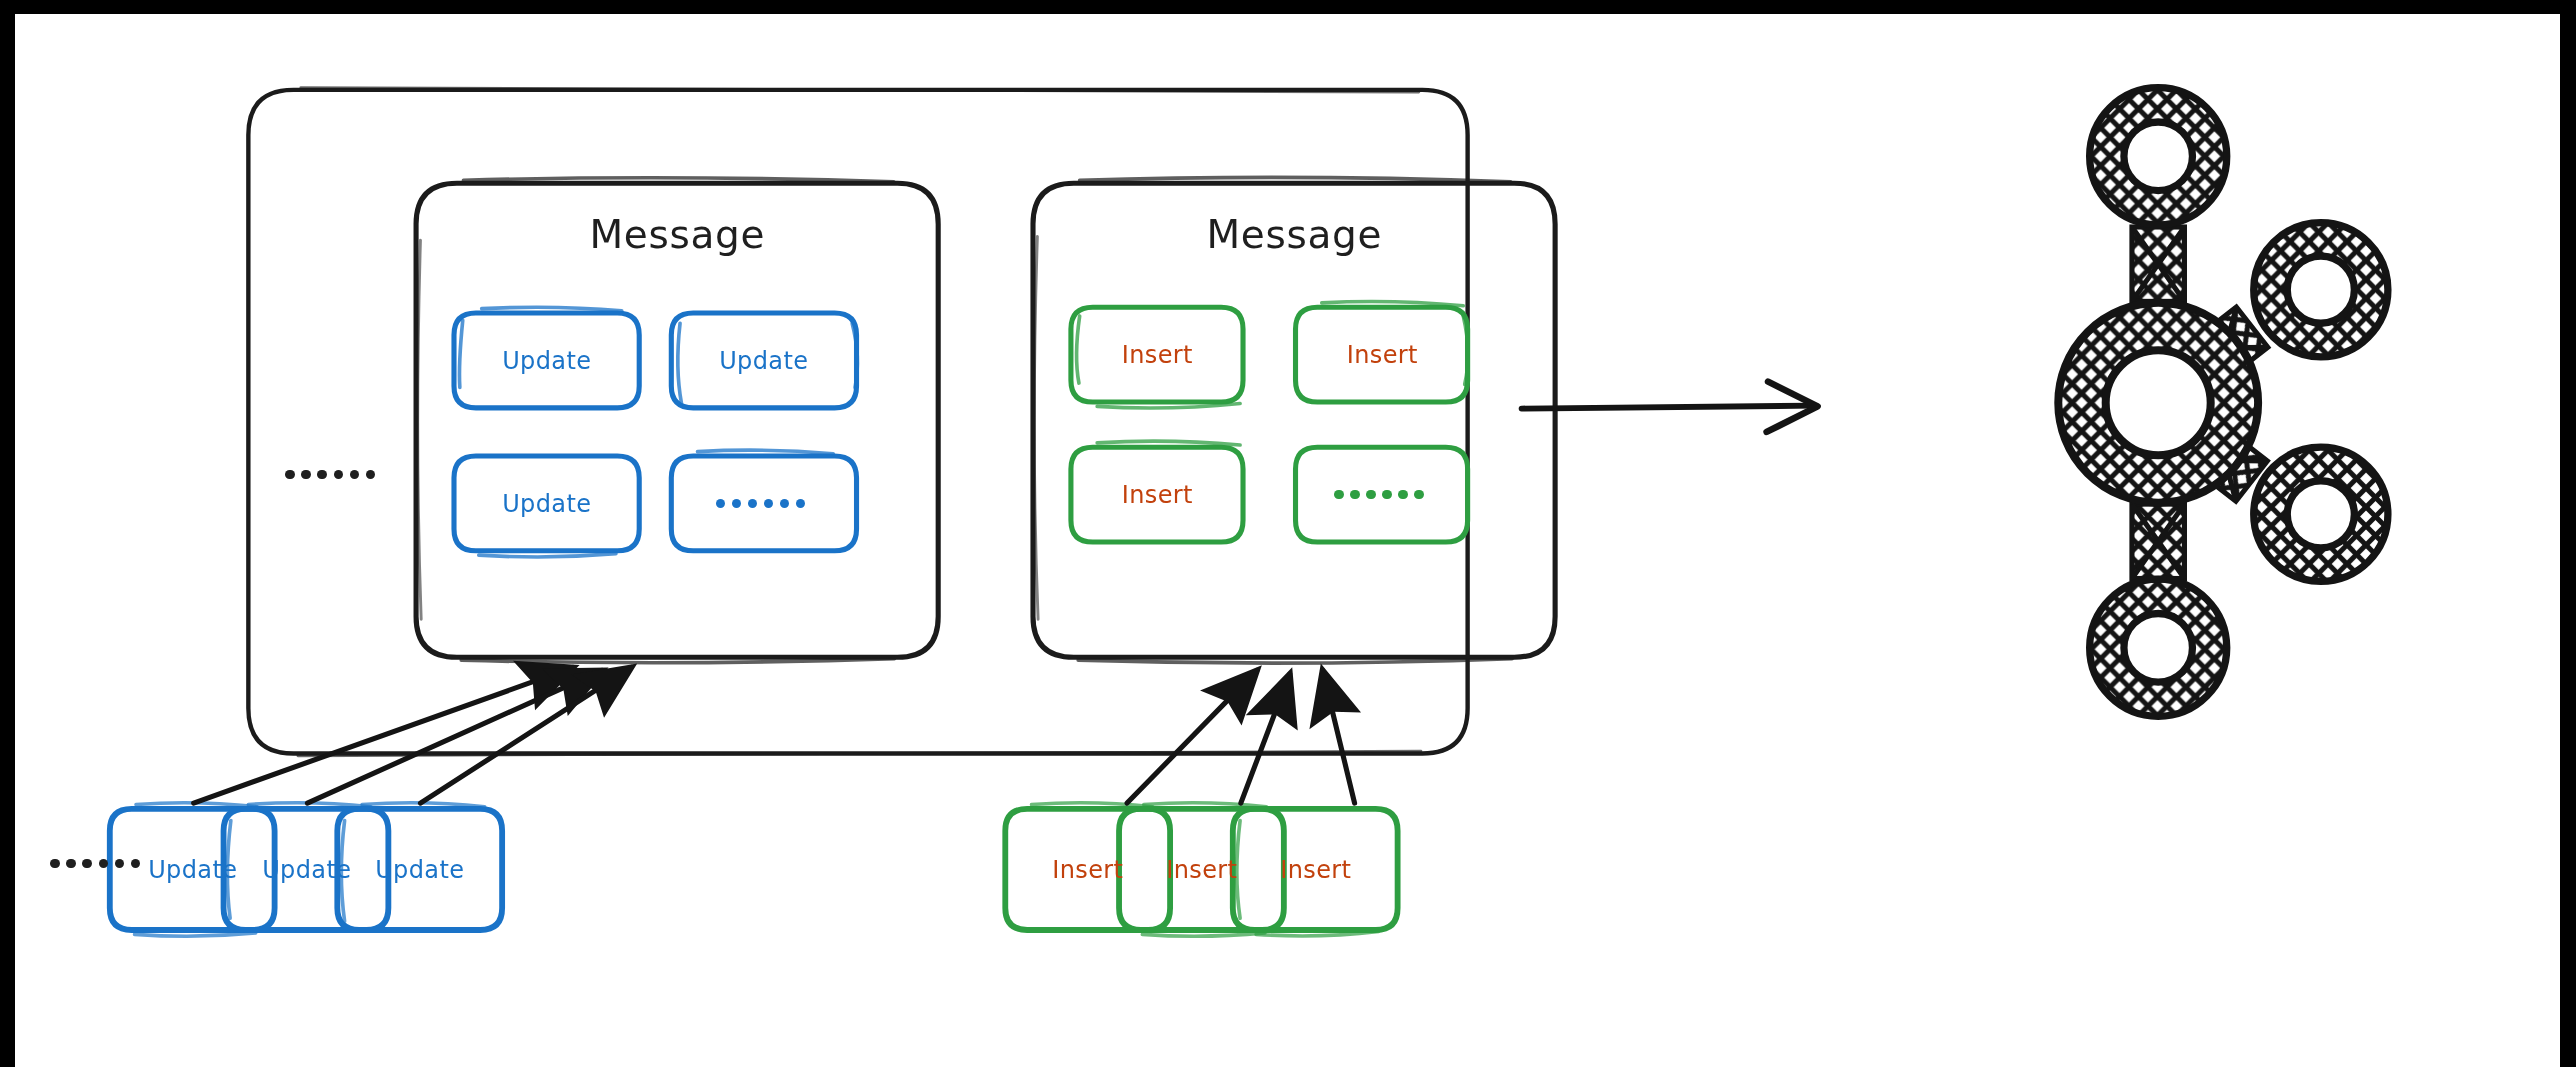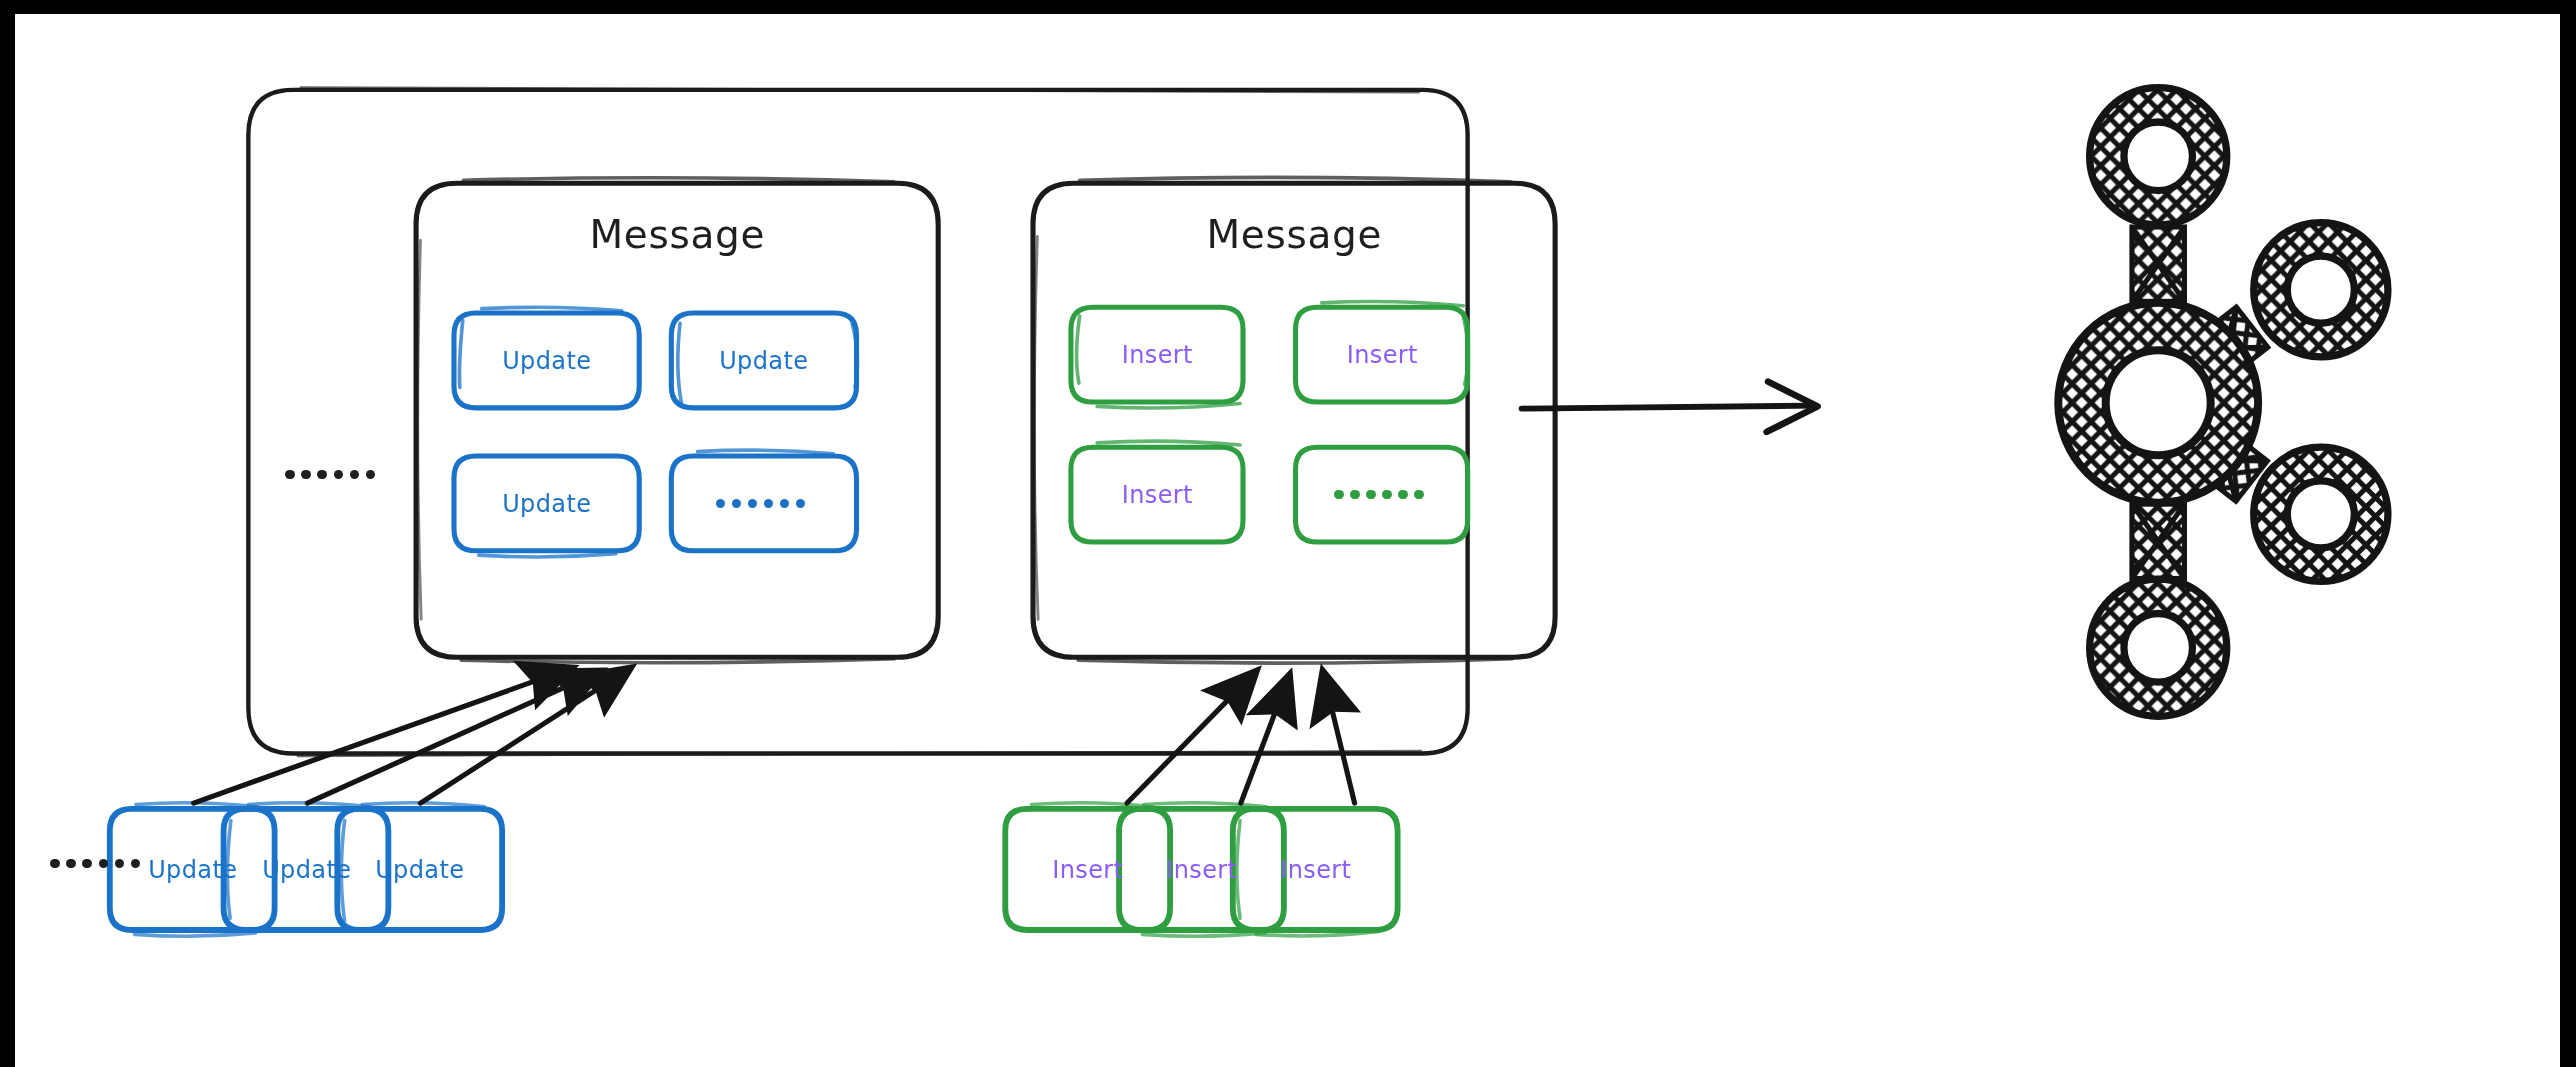--- a/index.html
+++ b/index.html
@@ -58,21 +58,21 @@
     font-weight: 400;
   }
 
   .op-label {
     font-family: "DejaVu Sans", sans-serif;
     font-size: 24px;
     font-weight: 400;
     letter-spacing: 0.4px;
   }
   .op-label.blue  { color: #1a73c8; }
-  .op-label.green { color: #8b5cf6; }
+  .op-label.green { color: #c2410c; }
 
   .dots {
     display: inline-block;
     line-height: 0;
   }
   .dots i {
     display: inline-block;
     width: 9.5px;
     height: 9.5px;
     border-radius: 50%;

